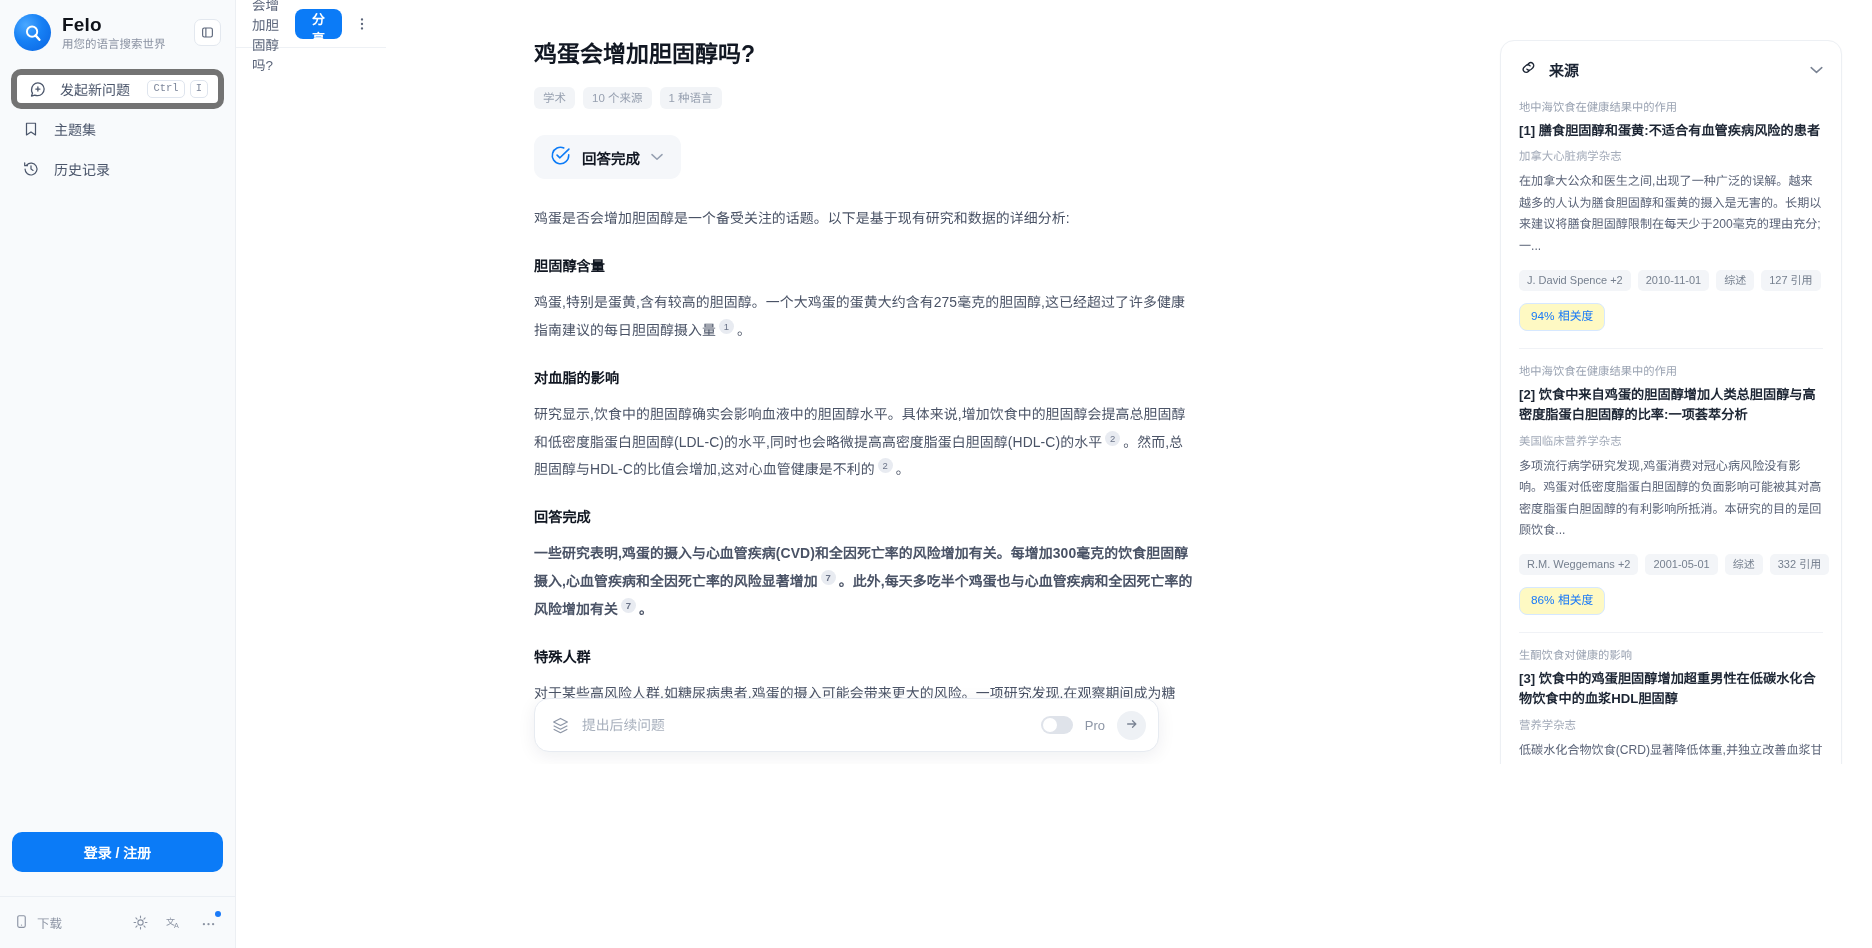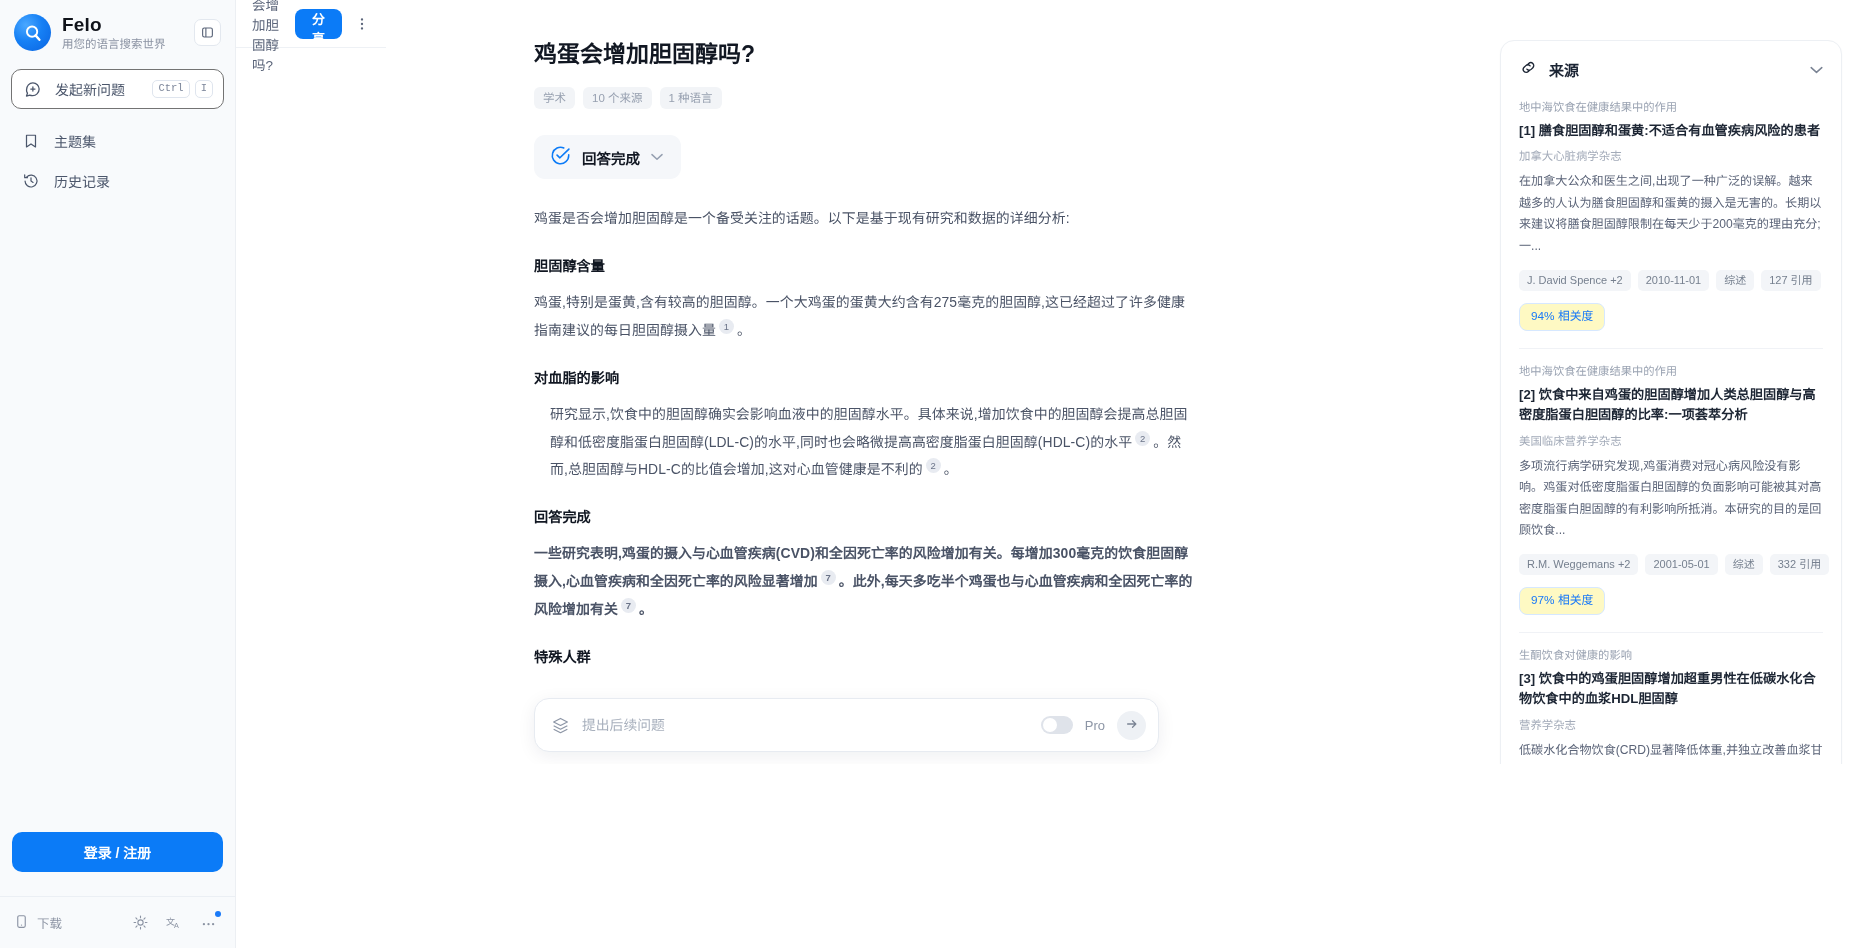--- a/index.html
+++ b/index.html
@@ -44,21 +44,21 @@
     color: #5c667a; font-size: 12px; cursor: pointer; flex: 0 0 27px;
   }
 
   .nav { margin-top: 18px; padding: 0 11px; display:flex; flex-direction:column; }
   .nav-item {
     display: flex; align-items: center; gap: 13px;
     height: 40px; padding: 0 10px; border-radius: 10px;
     color: #4b566b; font-size: 14px; cursor: pointer;
     text-decoration: none;
   }
-  .nav-item.boxed { border: 1px solid #737373; background: #fff; margin-bottom: 12px; }
+  .nav-item.boxed { border: 6px solid #737373; background: #fff; }
   .nav-item .ico { width: 20px; height: 20px; display:flex; align-items:center; justify-content:center; color:#4b566b; flex:0 0 20px;}
   .nav-label { flex: 1 1 auto; }
   .kbd-wrap { display: flex; gap: 5px; }
   .kbd {
     border: 1px solid #dfe5ee; border-radius: 5px;
     font-family: "Liberation Mono", "DejaVu Sans Mono", monospace;
     font-size: 10.5px; color: #7c869a; padding: 2px 5px; line-height: 1.1;
     background: #fff;
   }
 
@@ -341,30 +341,31 @@
 
           <p class="para">鸡蛋是否会增加胆固醇是一个备受关注的话题。以下是基于现有研究和数据的详细分析:</p>
 
 
           <h3 class="sub">胆固醇含量</h3>
           <p class="para" style="margin-top:14px;">
             <span>鸡蛋,特别是蛋黄,含有较高的胆固醇。一个大鸡蛋的蛋黄大约含有275毫克的胆固醇,这已经超过了许多健康指南建议的每日胆固醇摄入量</span><span class="cite">1</span><span>。</span>
           </p>
 
           <h3 class="sub">对血脂的影响</h3>
-          <p class="para" style="margin-top:14px;margin-left:16px;">
+          <p class="para" style="margin-top:14px;">
             <span>研究显示,饮食中的胆固醇确实会影响血液中的胆固醇水平。具体来说,增加饮食中的胆固醇会提高总胆固醇和低密度脂蛋白胆固醇(LDL-C)的水平,同时也会略微提高高密度脂蛋白胆固醇(HDL-C)的水平</span><span class="cite">2</span><span>。然而,总胆固醇与HDL-C的比值会增加,这对心血管健康是不利的</span><span class="cite">2</span><span>。</span>
           </p>
 
           <h3 class="sub">回答完成</h3>
           <p class="para" style="margin-top:14px;font-weight:bold;">
             <span>一些研究表明,鸡蛋的摄入与心血管疾病(CVD)和全因死亡率的风险增加有关。每增加300毫克的饮食胆固醇摄入,心血管疾病和全因死亡率的风险显著增加</span><span class="cite">7</span><span>。此外,每天多吃半个鸡蛋也与心血管疾病和全因死亡率的风险增加有关</span><span class="cite">7</span><span>。</span>
           </p>
 
           <h3 class="sub">特殊人群</h3>
+          <p class="para" style="margin-top:14px;">对于某些高风险人群,如糖尿病患者,鸡蛋的摄入可能会带来更大的风险。一项研究发现,在观察期间成为糖</p>
 
         </div>
 
         <div class="followup-wrap">
           <div class="followup">
             <span class="fu-icon">
               <svg width="19" height="19" viewBox="0 0 20 20" fill="none">
                 <path d="M10 2.6 17.2 6.3 10 10 2.8 6.3 10 2.6Z" stroke="#8d96a6" stroke-width="1.3" stroke-linejoin="round"></path>
                 <path d="M2.8 10.2 10 13.9l7.2-3.7M2.8 13.9 10 17.6l7.2-3.7" stroke="#8d96a6" stroke-width="1.3" stroke-linejoin="round"></path>
               </svg>
@@ -421,21 +422,21 @@
               <div class="src-topic">地中海饮食在健康结果中的作用</div>
               <div class="src-title">[2] 饮食中来自鸡蛋的胆固醇增加人类总胆固醇与高密度脂蛋白胆固醇的比率:一项荟萃分析</div>
               <div class="src-journal">美国临床营养学杂志</div>
               <div class="src-snippet">多项流行病学研究发现,鸡蛋消费对冠心病风险没有影响。鸡蛋对低密度脂蛋白胆固醇的负面影响可能被其对高密度脂蛋白胆固醇的有利影响所抵消。本研究的目的是回顾饮食...</div>
               <div class="src-meta">
                 <span class="meta-chip">R.M. Weggemans +2</span>
                 <span class="meta-chip">2001-05-01</span>
                 <span class="meta-chip">综述</span>
                 <span class="meta-chip">332 引用</span>
               </div>
-              <div class="rel-badge">97% 相关度</div>
+              <div class="rel-badge">86% 相关度</div>
             </div>
 
             <div class="src">
               <div class="src-topic">生酮饮食对健康的影响</div>
               <div class="src-title">[3] 饮食中的鸡蛋胆固醇增加超重男性在低碳水化合物饮食中的血浆HDL胆固醇</div>
               <div class="src-journal">营养学杂志</div>
               <div class="src-snippet">低碳水化合物饮食(CRD)显著降低体重,并独立改善血浆甘油三酯(TG)和高密度脂蛋白胆固醇(HDL-C)。在低脂饮食的背景下,增加鸡蛋中的饮食胆固醇摄入量可维持...</div>
               <div class="src-meta">
                 <span class="meta-chip">Gisella Mutungi +8</span>
                 <span class="meta-chip">2008-02-01</span>

